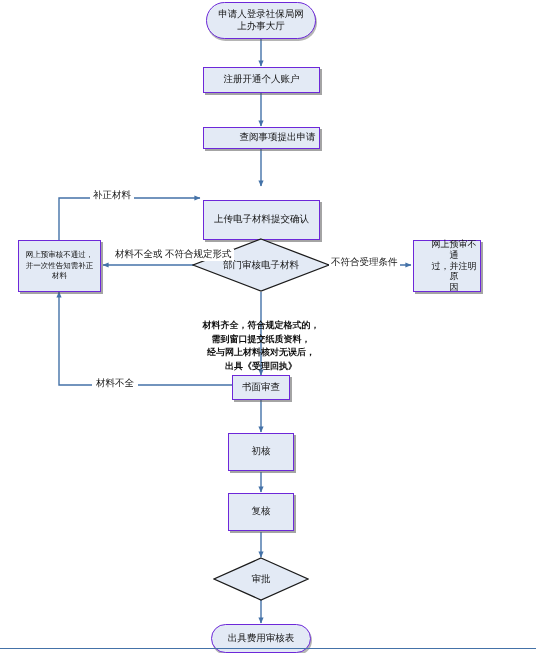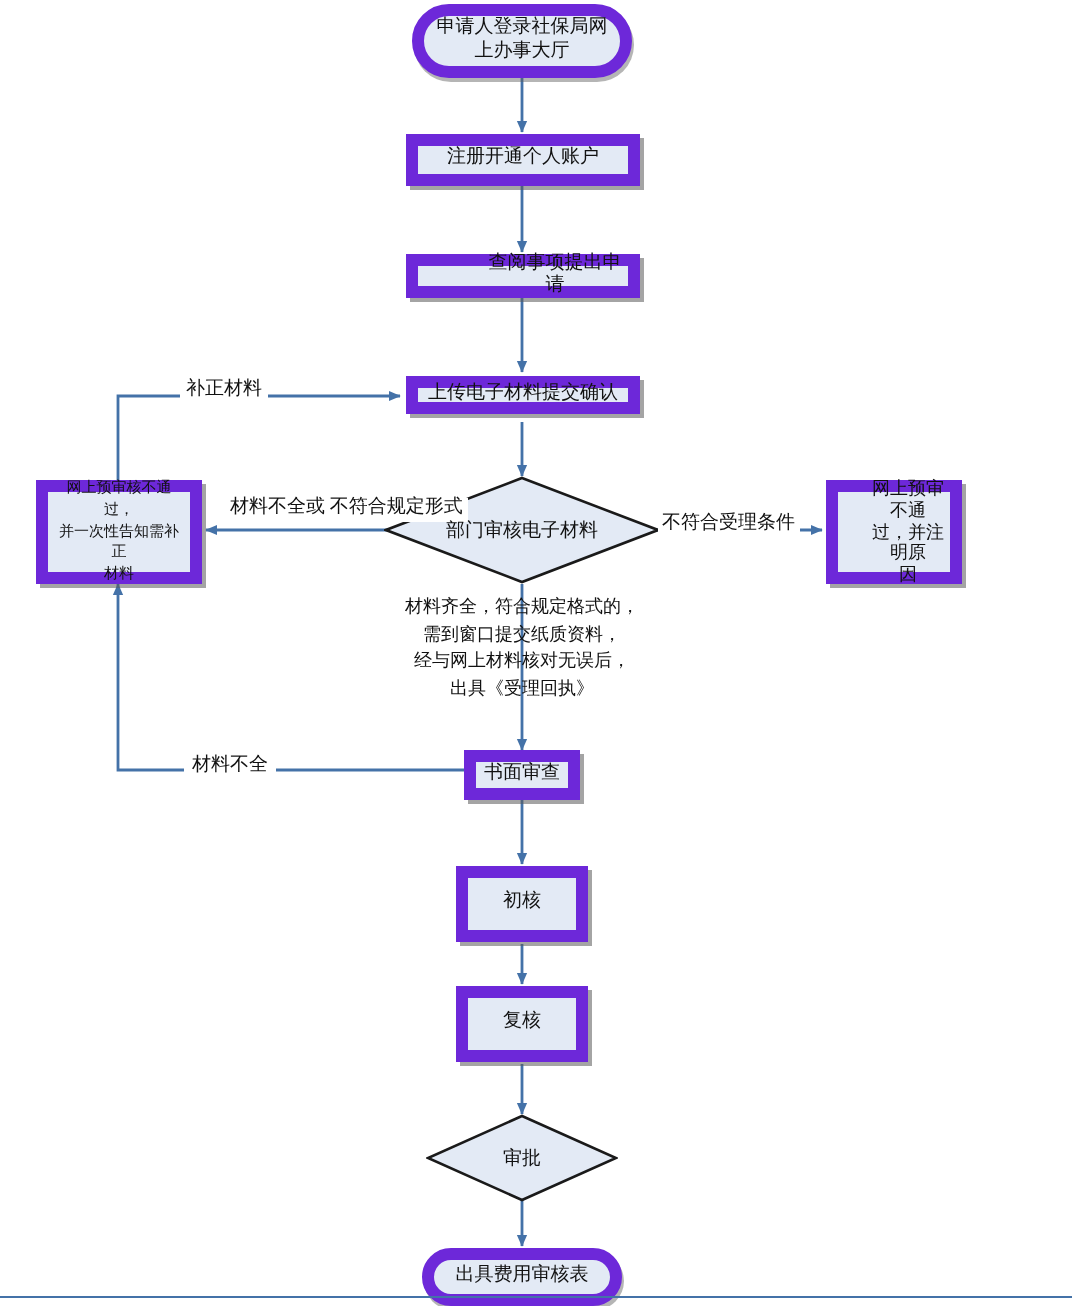--- a/index.html
+++ b/index.html
@@ -22,21 +22,21 @@
     left: 0;
     top: 0;
     width: 536px;
     height: 653px;
     pointer-events: none;
   }
   .node {
     position: absolute;
     box-sizing: border-box;
     background: #e3eaf5;
-    border: 6px solid #6d28d9;
+    border: 1px solid #6d28d9;
     display: flex;
     align-items: center;
     justify-content: center;
     text-align: center;
     color: #111111;
     line-height: 1.18;
     box-shadow: 2px 2px 0 rgba(90,90,90,0.55);
   }
   .node.proc {
     border-radius: 0;
@@ -145,21 +145,21 @@
   </div>
 
   <div class="node proc f95" style="left:203px; top:67px; width:117px; height:26px;">
     <span class="txt">注册开通个人账户</span>
   </div>
 
   <div class="node proc f95" style="left:203px; top:127px; width:117px; height:22px;padding-left:32px;">
     <span class="txt">查阅事项提出申请</span>
   </div>
 
-  <div class="node proc f95" style="left:203px; top:188px; width:117px; height:19px;">
+  <div class="node proc f95" style="left:203px; top:200px; width:117px; height:40px;">
     <span class="txt">上传电子材料提交确认</span>
   </div>
 
   <div class="dnode" style="left:192px; top:238px; width:138px; height:54px;">
     <svg class="diamond-shape" viewBox="0 0 138 54" preserveAspectRatio="none">
       <polygon points="69,1 137,27 69,53 1,27" fill="#e3eaf5" stroke="#1a1a1a" stroke-width="1.3"></polygon>
     </svg>
     <span class="dlabel">部门审核电子材料</span>
   </div>
 
@@ -177,21 +177,21 @@
 
   <div class="edge-label f95" style="left:90px; top:190px; padding:0 3px;">补正材料</div>
 
   <div class="edge-label f95" style="left:112px; top:249px; padding:0 3px;">材料不全或
 不符合规定形式</div>
 
   <div class="edge-label f95" style="left:329px; top:257px; padding:0 2px;">不符合受理条件</div>
 
   <div class="edge-label f95" style="left:92px; top:378px; padding:0 4px;">材料不全</div>
 
-  <div class="note" style="left:181px; top:297px; width:160px;">材料齐全，符合规定格式的，
+  <div class="note" style="left:181px; top:319px; width:160px;font-weight:bold;">材料齐全，符合规定格式的，
 需到窗口提交纸质资料，
 经与网上材料核对无误后，
 出具《受理回执》</div>
 
   <div class="node proc f95" style="left:232px; top:375px; width:58px; height:25px;">
     <span class="txt">书面审查</span>
   </div>
 
   <div class="node proc f95" style="left:228px; top:433px; width:66px; height:38px;">
     <span class="txt">初核</span>

